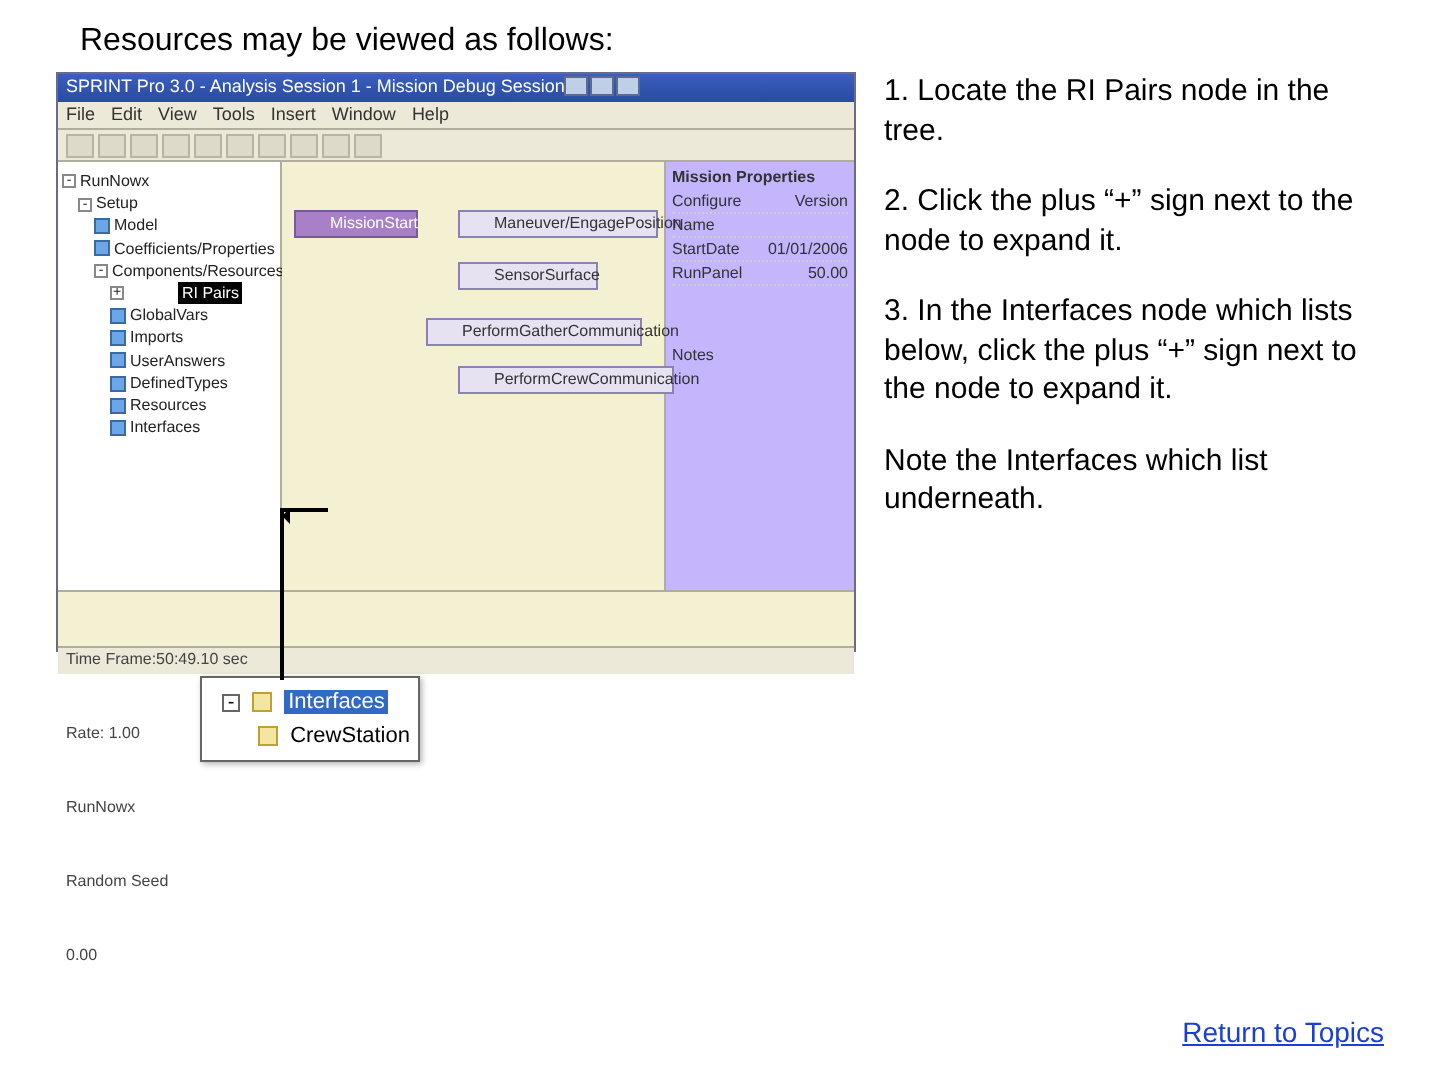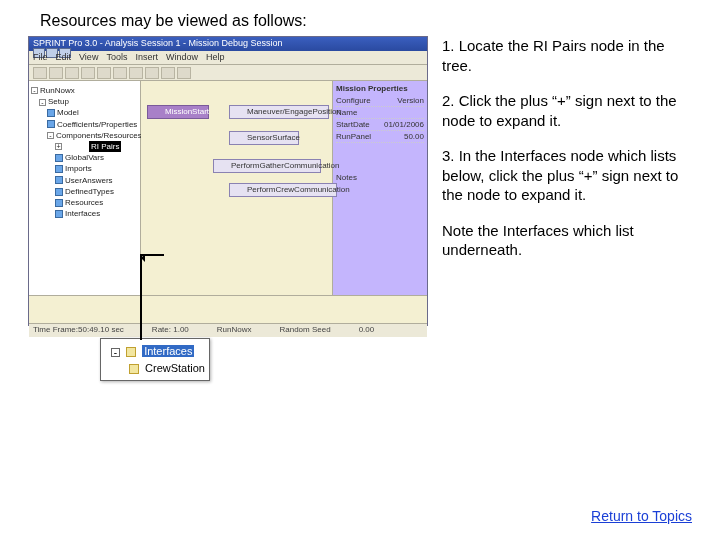--- a/index.html
+++ b/index.html
@@ -8,21 +8,21 @@
   .title { font-size: 34px; font-weight: 400; margin: 4px 0 22px 24px; }
   .intro { font-size: 16px; margin: 0 0 6px 12px; }
 
   .content { display: flex; gap: 14px; }
   .screenshot-col { width: 400px; }
   .text-col { width: 250px; font-size: 15px; line-height: 1.3; }
   .text-col p { margin-bottom: 16px; }
 
   
   .app { position: relative; width: 400px; height: 290px; border: 1px solid #6a6a8a; background: #d6d3c8; font-size: 9px; }
-  .titlebar { height: 14px; background: linear-gradient(#3a5fbf,#2a4aa0); color: #fff; padding: 1px 4px; font-size: 9px; display: flex; justify-content: flex-start; flex-direction: column; }
+  .titlebar { height: 14px; background: linear-gradient(#3a5fbf,#2a4aa0); color: #fff; padding: 1px 4px; font-size: 9px; display: flex; justify-content: flex-start; }
   .wincontrols { display: flex; gap: 1px; }
   .wbtn { width: 12px; height: 10px; background: #c0cfe8; border: 1px solid #5a6a90; }
   .menubar { height: 14px; background: #ece9d8; border-bottom: 1px solid #b0ad9c; padding: 1px 4px; font-size: 9px; display: flex; gap: 8px; color: #333; }
   .toolbar { height: 16px; background: #ece9d8; border-bottom: 1px solid #b0ad9c; display: flex; gap: 2px; padding: 2px 4px; }
   .tbtn { width: 14px; height: 12px; background: #dedacb; border: 1px solid #b8b4a2; }
   .workspace { display: flex; height: 214px; }
   .tree { width: 112px; background: #fff; border-right: 1px solid #b0ad9c; padding: 4px 2px; font-size: 8px; line-height: 1.4; color: #222; position: relative; }
   .tree .hl { background: #000000; color: #fff; padding: 0 2px; display: inline-block; margin-left: 25px; }
   .tree .row { white-space: nowrap; }
   .tree .i1 { padding-left: 8px; }
@@ -30,21 +30,21 @@
   .tree .i3 { padding-left: 24px; }
   .sq { display: inline-block; width: 7px; height: 7px; border: 1px solid #888; background: #fff; font-size: 7px; line-height: 6px; text-align: center; margin-right: 2px; vertical-align: middle; }
   .ic { display: inline-block; width: 8px; height: 8px; background: #6aa6e8; margin-right: 2px; vertical-align: middle; border: 1px solid #3a6aa0; }
   .canvas { flex: 1; background: #f4f0d2; position: relative; border-right: 1px solid #b0ad9c; }
   .block { position: absolute; height: 14px; background: #e6e2f2; border: 1px solid #8a82b2; font-size: 8px; padding: 1px 17px; color: #333; }
   .block.start { background: #a880c8; color: #fff; border-color: #7a5a9a; }
   .props { width: 94px; background: #c4b5fd; font-size: 8px; padding: 3px; color: #333; }
   .props .hdr { font-weight: bold; margin-bottom: 2px; }
   .props .line { display: flex; justify-content: space-between; border-bottom: 1px dotted #ccc; padding: 1px 0; }
   .below { height: 28px; background: #f4f0d2; border-top: 1px solid #b0ad9c; }
-  .status { height: 14px; background: #ece9d8; border-top: 1px solid #b0ad9c; font-size: 8px; padding: 1px 4px; color: #444; display: flex; gap: 28px; }
+  .status { height: 14px; background: #ece9d8; border-top: 1px solid #b0ad9c; font-size: 8px; padding: 1px 4px; color: #444; display: flex; gap: 28px; flex-direction: column; }
 
   
   .callout { position: absolute; left: 100px; top: 338px; width: 110px; background: #fff; border: 1px solid #666; box-shadow: 1px 1px 3px rgba(0,0,0,.3); font-size: 11px; padding: 4px 4px 4px 10px; line-height: 1.5; }
   .callout .sq2 { display: inline-block; width: 9px; height: 9px; border: 1px solid #666; text-align: center; line-height: 8px; font-size: 10px; margin-right: 3px; vertical-align: middle; background: #fff; }
   .callout .icn { display: inline-block; width: 10px; height: 10px; background: #f2e6a0; border: 1px solid #c0a030; margin-right: 3px; vertical-align: middle; }
   .callout .sel { background: #316ac5; color: #fff; padding: 0 2px; }
   .callout .sub { margin-left: 18px; }
 
   
   .arrow { position: absolute; pointer-events: none; }

